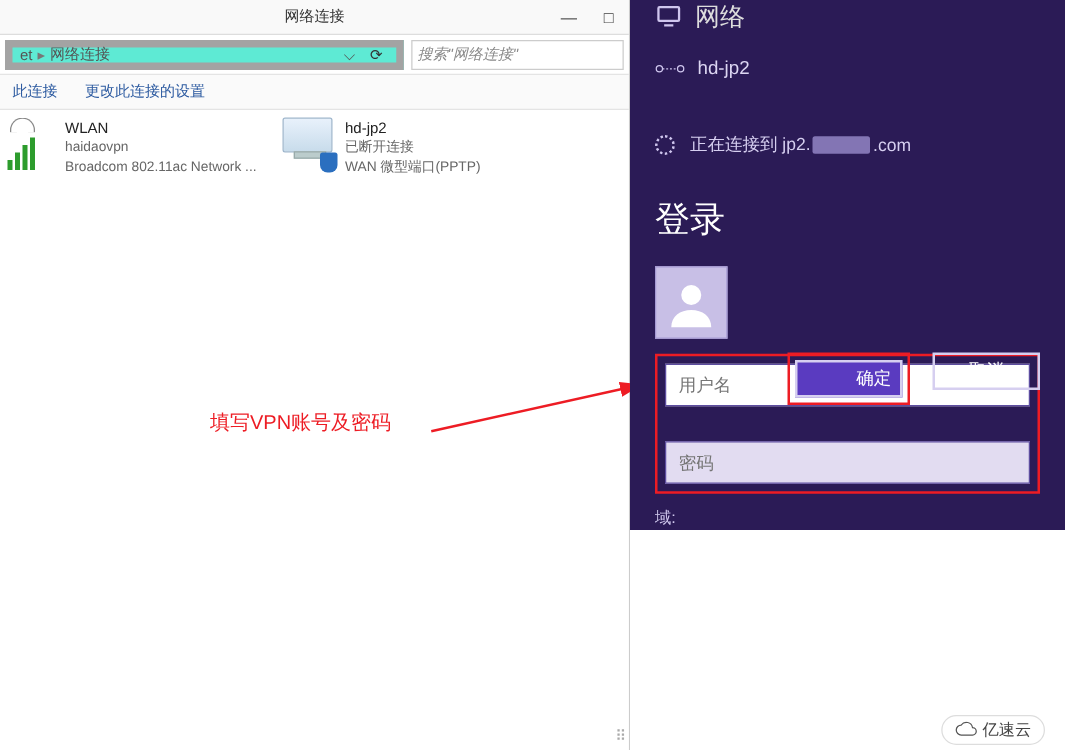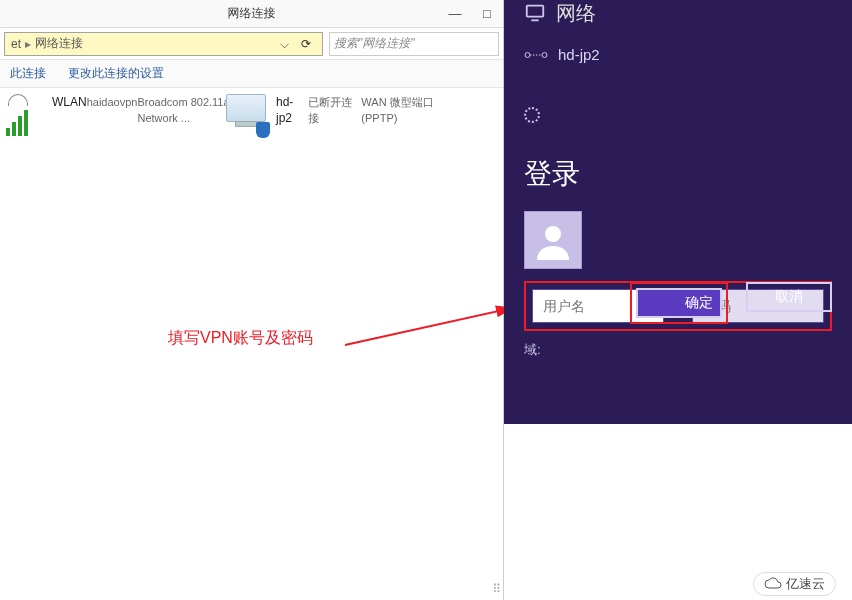--- a/index.html
+++ b/index.html
@@ -28,22 +28,22 @@
   }
   .title-btn{
     width:32px;height:100%;display:flex;align-items:center;justify-content:center;
     font-size:13px;color:#444;
   }
   .nav-bar{
     height:32px;display:flex;align-items:center;padding:0 4px;gap:6px;
     border-bottom:1px solid #e4e4e4;background:#fff;font-size:12px;color:#333;
   }
   .path-box{
-    flex:1;height:24px;border:1px solid #a3a3a3;display:flex;align-items:center;
-    padding:0 6px;gap:4px;color:#555;background:#fef9c3;white-space:nowrap;justify-content:flex-end;
+    flex:1;height:24px;border:6px solid #a3a3a3;display:flex;align-items:center;
+    padding:0 6px;gap:4px;color:#555;background:#5eead4;white-space:nowrap;justify-content:flex-end;
   }
   .path-arrow{color:#777;}
   .path-refresh{flex:0 0 20px;text-align:center;color:#333;}
   .path-dd{flex:0 0 12px;color:#555;}
   .search-box{
     flex:0 0 170px;height:24px;border:1px solid #ccc;background:#fff;
     display:flex;align-items:center;padding:0 4px;color:#8a8a8a;font-size:12px;font-style:italic;
   }
   .cmd-bar{
     height:28px;background:#fafafa;border-bottom:1px solid #e4e4e4;
@@ -69,21 +69,21 @@
   .wifi-bars span:nth-child(3){height:20px;}
   .wifi-bars span:nth-child(4){height:26px;}
   .wifi-ant{position:absolute;top:0;left:6px;width:20px;height:12px;border:1px solid #888;border-top-left-radius:12px;border-top-right-radius:12px;border-bottom:none;}
   
   .pc-ico{
     width:40px;height:28px;border:1px solid #9db5cc;background:linear-gradient(#e8f1fb,#c8dceb);
     position:absolute;top:0;left:0;border-radius:2px;
   }
   .pc-ico:after{content:"";position:absolute;left:8px;bottom:-6px;width:24px;height:4px;background:#bcc;border:1px solid #9aa;}
   .shield{position:absolute;right:-2px;bottom:-2px;width:14px;height:16px;background:#2b6fbf;border-radius:2px 2px 6px 6px;}
-  .conn-text{display:flex;line-height:16px;}
+  .conn-text{display:flex;flex-direction:column;line-height:16px;}
   .conn-title{font-size:12px;color:#222;}
   .conn-sub{font-size:11px;color:#666;}
   
   .grip{position:absolute;right:4px;bottom:4px;color:#aaa;font-size:12px;letter-spacing:-2px;}
   
   .anno-text{
     position:absolute;left:168px;top:328px;color:var(--highlight);
     font-size:16px;
   }
   .anno-arrow{position:absolute;left:340px;top:300px;width:180px;height:60px;pointer-events:none;}
@@ -113,21 +113,21 @@
   .login-title{
     margin-top:32px;font-size:28px;font-weight:500;color:#fff;
   }
   .avatar{
     margin-top:18px;width:58px;height:58px;background:#c8bfe6;border:1px solid #a69ad4;
     display:flex;align-items:center;justify-content:center;
   }
   .avatar svg{display:block;}
   .form-block{
     margin-top:12px;border:2px solid var(--highlight);padding:6px;
-    display:flex;flex-direction:row;gap:28px;
+    display:flex;flex-direction:column;gap:28px;
   }
   .text-input{
     height:34px;width:100%;border:1px solid #5d4da0;
     padding:0 10px;font-size:14px;color:#555;outline:none;
   }
   .inp-user{background:#ffffff;}
   .inp-pass{background:#e2dcf1;}
   .domain-label{margin-top:10px;font-size:13px;color:#cfc7ec;}
   .btn-row{
     position:absolute;right:20px;bottom:100px;display:flex;gap:18px;
@@ -237,20 +237,25 @@
     <svg width="24" height="16" viewBox="0 0 48 24">
       <circle cx="7" cy="12" r="5" fill="none" stroke="#cfc6ee" stroke-width="2"></circle>
       <circle cx="41" cy="12" r="5" fill="none" stroke="#cfc6ee" stroke-width="2"></circle>
       <line x1="12" y1="12" x2="36" y2="12" stroke="#cfc6ee" stroke-width="2" stroke-dasharray="3 3"></line>
     </svg>
     <span>hd-jp2</span>
   </div>
 
   <div class="status-row">
     <div class="spinner"></div>
+    <span class="status-text">
+      <span>正在连接到 jp2.</span>
+      <span class="blur"></span>
+      <span>.com</span>
+    </span>
   </div>
 
   <div class="login-title">登录</div>
 
   <div class="avatar">
     <svg width="40" height="40" viewBox="0 0 40 40">
       <circle cx="20" cy="14" r="8" fill="#fff"></circle>
       <path d="M4 40c0-9 7-14 16-14s16 5 16 14z" fill="#fff"></path>
     </svg>
   </div>

